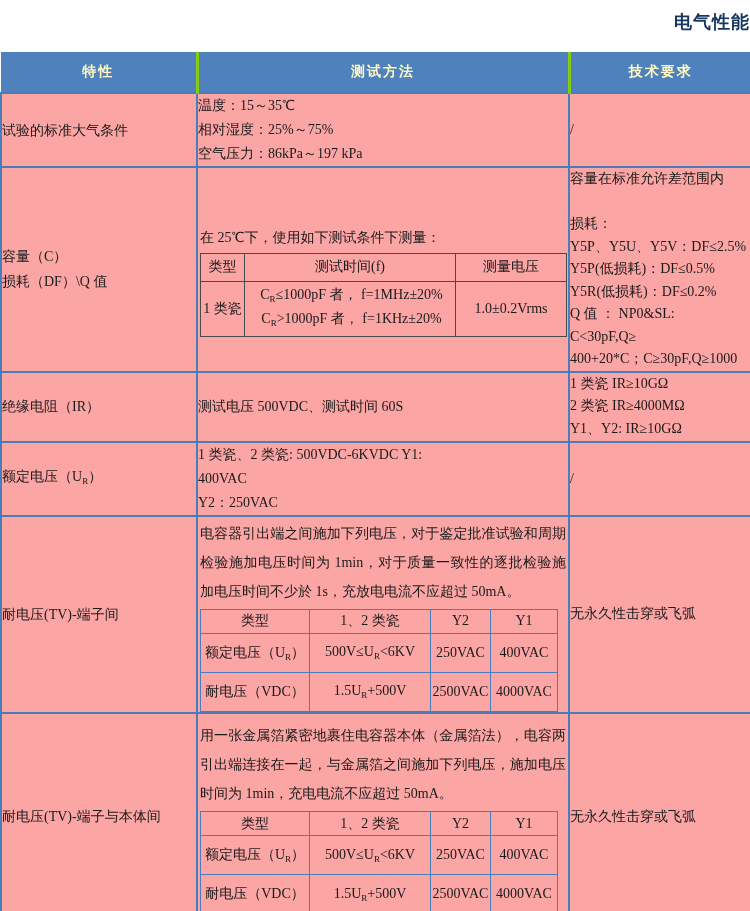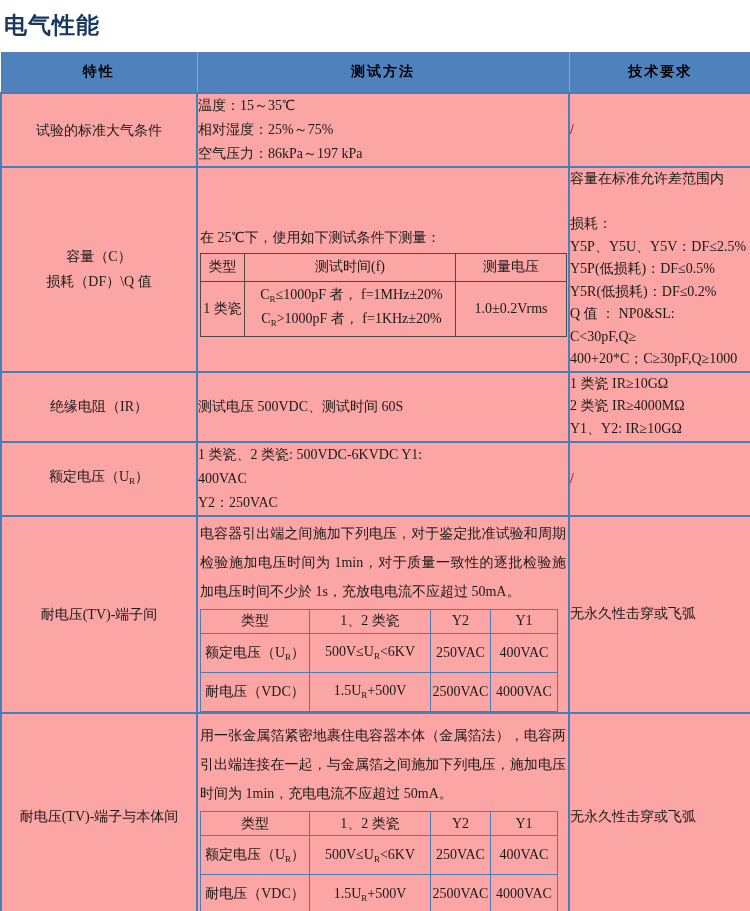--- a/index.html
+++ b/index.html
@@ -1,45 +1,45 @@
 <!DOCTYPE html>
 <html><head>
 <meta charset="utf-8">
 <style>
   html,body { margin:0; padding:0; background:#ffffff; }
   .page {
     position:relative; width:750px; height:911px; background:#ffffff;
     font-family:"Liberation Serif", serif; color:#1a1a1a; overflow:hidden;
   }
   .title {
-    font-family:"Liberation Sans", sans-serif; font-size:23px; font-weight:bold;
-    color:#17375E; margin:0; padding:10px 0 0 4px; letter-spacing:1px;
+    font-family:"Liberation Sans", sans-serif; font-size:18px; font-weight:bold;
+    color:#17375E; margin:0; padding:10px 0 0 4px; letter-spacing:1px;text-align:right;
   }
   table.main {
     position:absolute; top:52px; left:0; width:750px;
     border-collapse:collapse; table-layout:fixed;
   }
   table.main thead th {
-    background:#4F81BD; color:#000000; font-family:"Liberation Sans", sans-serif;
+    background:#4F81BD; color:#fef9c3; font-family:"Liberation Sans", sans-serif;
     font-size:14px; font-weight:bold; height:40px; padding:0; border:0;
     letter-spacing:2px;
   }
-  table.main thead th + th { border-left:1px solid #84cc16;margin-top:9px; }
+  table.main thead th + th { border-left:3px solid #84cc16;margin-top:9px; }
   table.main tbody td {
     border:2px solid #4A7EBB; font-size:14px; padding:0; vertical-align:middle;
     background:#fca5a5;
   }
   tr.row-atmos { height:73px; }
   tr.row-cap   { height:202px; }
   tr.row-ir    { height:70px; }
   tr.row-ur    { height:73px; }
   tr.row-tv1   { height:182px; }
   tr.row-tv2   { height:208px; }
 
-  td.feature { text-align:center; line-height:25px; }
+  td.feature { line-height:25px; }
   td.method  { padding:2px 6px; }
   td.req     { padding:2px 5px; overflow:hidden; }
   td.vtop    { vertical-align:top;margin-left:6px; }
 
   .m-line   { line-height:24px; white-space:nowrap; }
   .req-line { line-height:22.5px; min-height:22.5px; white-space:nowrap; overflow:hidden; }
   .slash    { font-size:15px; }
 
   .cap-intro { margin:26px 0 5px 2px; line-height:20px; }
   .tv-intro  { margin:2px 2px 3px 2px; line-height:29px; text-align:justify; }

